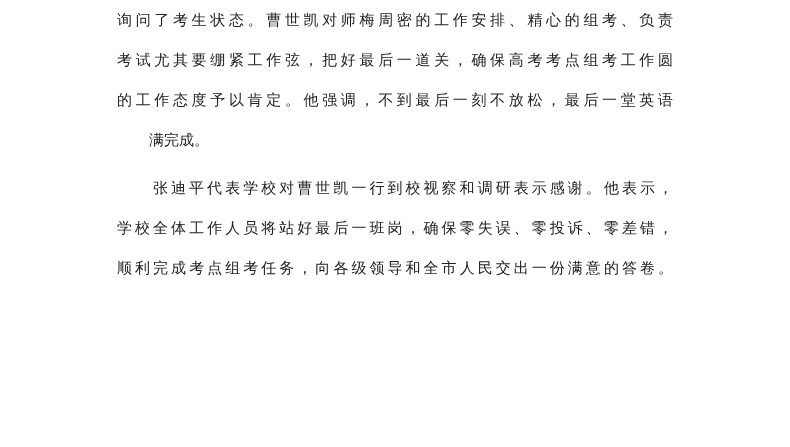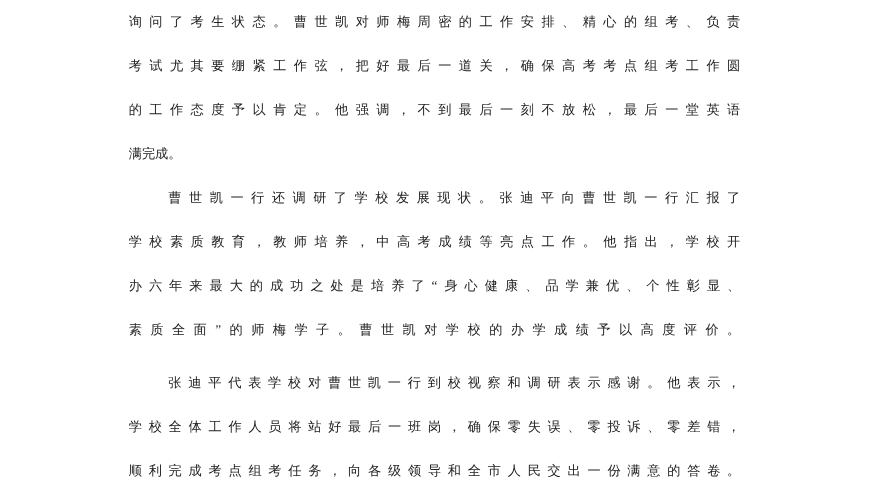--- a/index.html
+++ b/index.html
@@ -11,21 +11,21 @@
     height: 447px;
     overflow: hidden;
     background: #ffffff;
   }
   .page {
     box-sizing: border-box;
     width: 790px;
     height: 447px;
     padding: 0 117px;
     font-family: "Liberation Serif", "DejaVu Serif", serif;
-    font-size: 12px;
+    font-size: 15px;
     color: #222222;
     -webkit-font-smoothing: antialiased;
   }
   .para {
     margin: 0;
     padding: 0;
   }
   .para.gap {
     margin-top: 8px;
   }
@@ -34,40 +34,35 @@
     line-height: 40px;
     text-align: justify;
     text-align-last: justify;
     overflow: hidden;
   }
   .line.ind {
     text-indent: 36px;
   }
   .line.flush {
     text-align-last: left;
+    margin-left: 32px;
   }
 </style>
 </head>
 <body>
 
 <div class="page">
 
   <div class="para">
     <div class="line">询问了考生状态。曹世凯对师梅周密的工作安排、精心的组考、负责</div>
     <div class="line">考试尤其要绷紧工作弦，把好最后一道关，确保高考考点组考工作圆</div>
     <div class="line">的工作态度予以肯定。他强调，不到最后一刻不放松，最后一堂英语</div>
     <div class="line flush">满完成。</div>
   </div>
 
-  <div class="para">
-    <div class="line ind">曹世凯一行还调研了学校发展现状。张迪平向曹世凯一行汇报了</div>
-    <div class="line">学校素质教育，教师培养，中高考成绩等亮点工作。他指出，学校开</div>
-    <div class="line">办六年来最大的成功之处是培养了“身心健康、品学兼优、个性彰显、</div>
-    <div class="line">素质全面”的师梅学子。曹世凯对学校的办学成绩予以高度评价。</div>
-  </div>
 
   <div class="para gap">
     <div class="line ind">张迪平代表学校对曹世凯一行到校视察和调研表示感谢。他表示，</div>
     <div class="line">学校全体工作人员将站好最后一班岗，确保零失误、零投诉、零差错，</div>
     <div class="line">顺利完成考点组考任务，向各级领导和全市人民交出一份满意的答卷。</div>
   </div>
 
 </div>
 
 </body></html>

